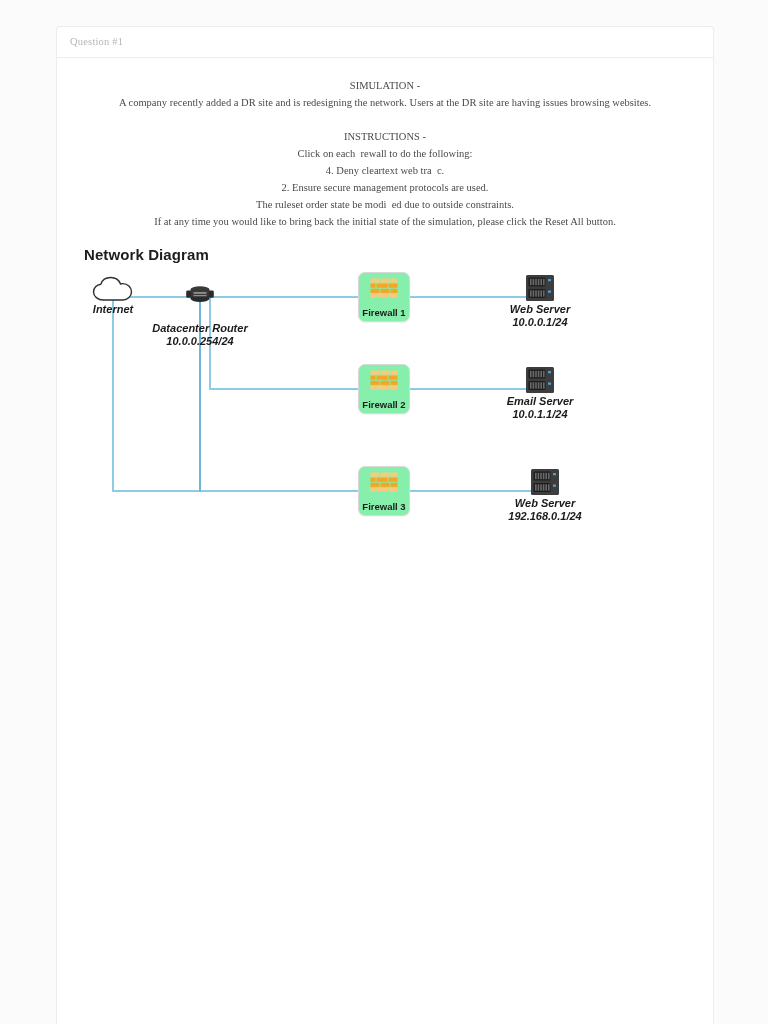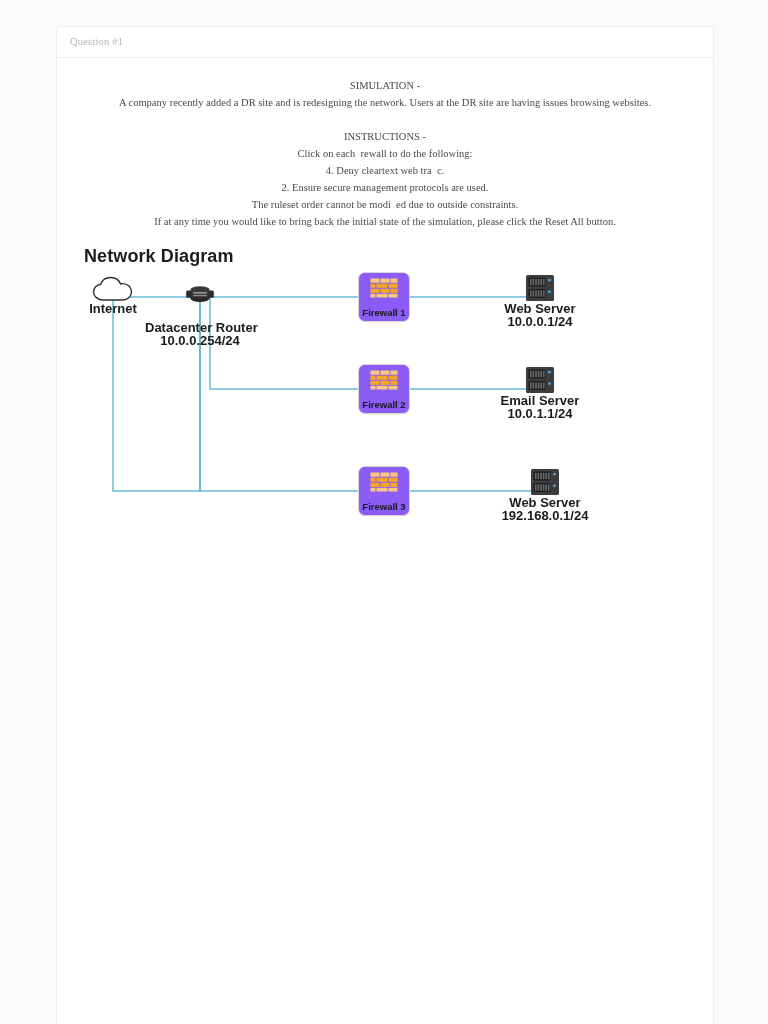--- a/index.html
+++ b/index.html
@@ -80,50 +80,51 @@
     position: relative;
     margin-top: 16px;
     width: 620px;
     height: 290px;
   }
 
   .diagram-title {
     position: absolute;
     left: 14px;
     top: 0px;
-    font-size: 18px;
+    font-size: 15px;
     font-weight: bold;
     color: #1d1d1d;
     font-family: "Liberation Sans", sans-serif;
     letter-spacing: .1px;
   }
 
   .wires { position: absolute; left: 0; top: 0; }
 
   
   .node {
     position: absolute;
     text-align: center;
   }
   .node-caption {
-    font-size: 13px;
+    font-size: 11px;
     font-weight: bold;
     color: #1b1b1b;
     line-height: 12.5px;
     white-space: nowrap;
     font-family: "Liberation Sans", sans-serif;
+    font-style: italic;
   }
   .node-caption .ip { display: block; }
 
   
   .fw-box {
     position: absolute;
     width: 52px;
     height: 50px;
-    background: #8b5cf6;
+    background: #86efac;
     border: 1px solid #d8d8d8;
     border-radius: 7px;
     box-shadow: 0 1px 1px rgba(0,0,0,.05);
     box-sizing: border-box;
     z-index: 3;
     cursor: pointer;
   }
   .fw-box .brick { margin: 5px auto 0 auto; display: block; }
   .fw-label {
     position: absolute;
@@ -154,21 +155,21 @@
     <div class="card-body">
 
       <div class="prose">
         <span class="line">SIMULATION -</span>
         <span class="line">A company recently added a DR site and is redesigning the network. Users at the DR site are having issues browsing websites.</span>
         <span class="blank"></span>
         <span class="line">INSTRUCTIONS -</span>
         <span class="line">Click on each  rewall to do the following:</span>
         <span class="line">4. Deny cleartext web tra  c.</span>
         <span class="line">2. Ensure secure management protocols are used.</span>
-        <span class="line">The ruleset order cannot be modi  ed due to outside constraints.</span>
+        <span class="line">The ruleset order state be modi  ed due to outside constraints.</span>
         <span class="line">If at any time you would like to bring back the initial state of the simulation, please click the Reset All button.</span>
       </div>
 
       <div class="diagram">
 
         <div class="diagram-title">Network Diagram</div>
 
         <svg class="wires" width="620" height="290" viewBox="0 0 620 290">
           <g fill="none" stroke="#8ecbe4" stroke-width="2" stroke-linecap="round" stroke-linejoin="round">
 

